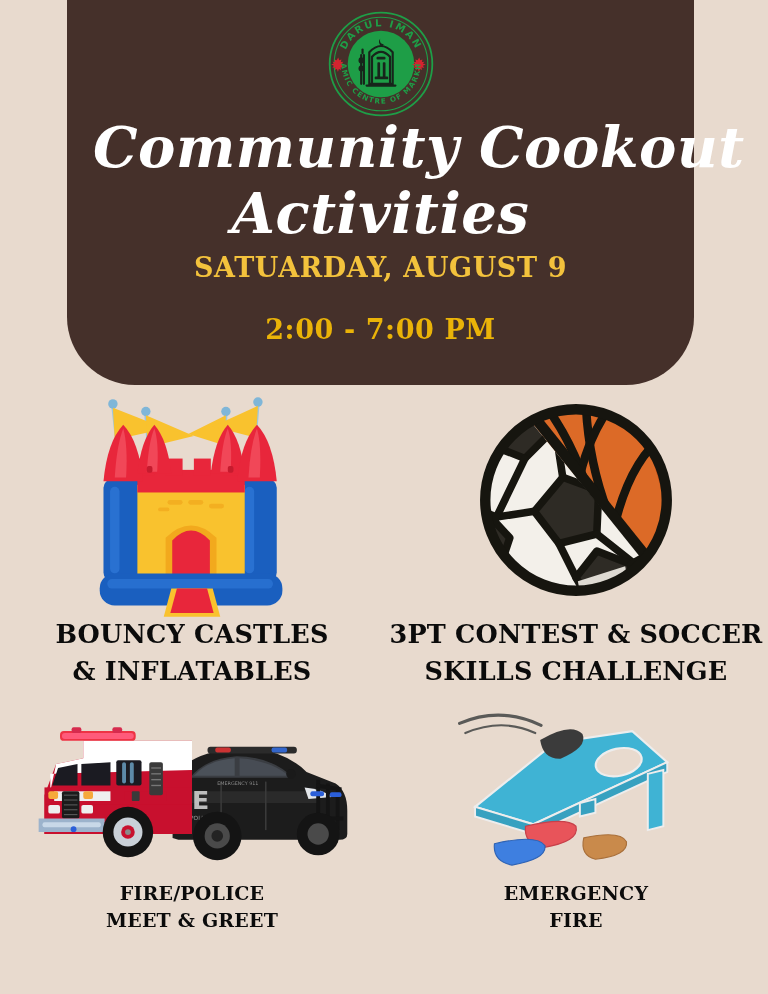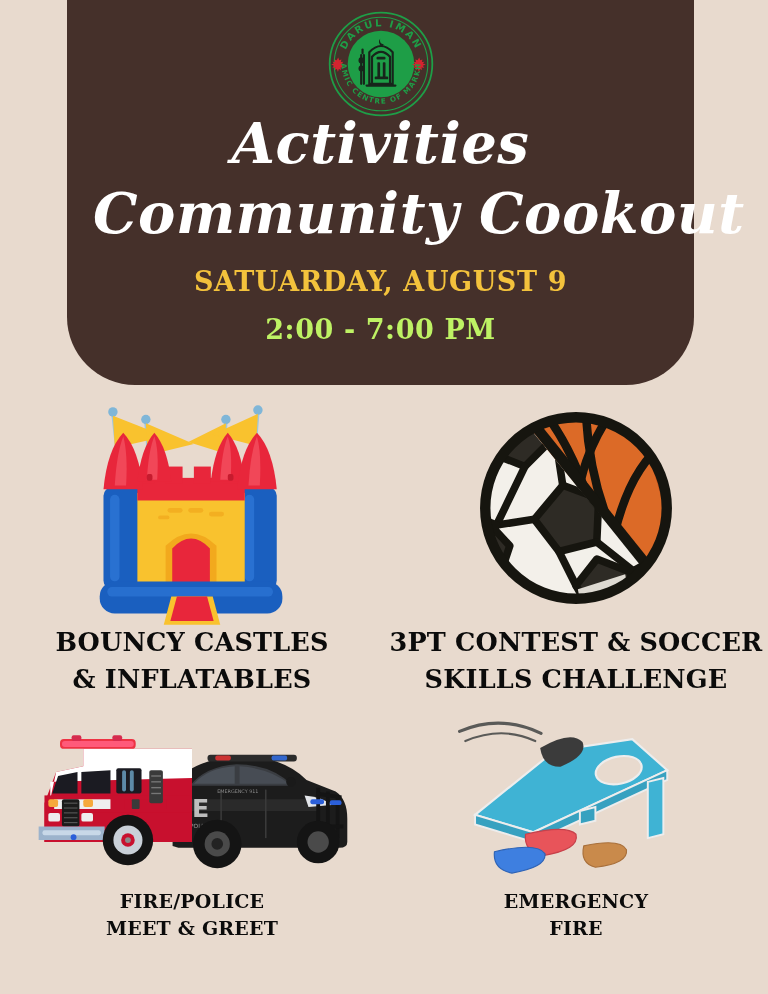--- a/index.html
+++ b/index.html
@@ -60,46 +60,46 @@
     padding: 0 26px;
     box-sizing: border-box;
   }
   .title-line { display: block; white-space: nowrap; }
   .title-line.l2 { margin-top: -4px; }
 
   .subtitle {
     position: absolute;
     left: 0;
     right: 0;
-    top: 288px;
+    top: 274px;
     color: #F3C23C;
     font-family: "DejaVu Serif", serif;
     font-weight: bold;
     font-size: 27px;
     letter-spacing: 0.6px;
     line-height: 1.0;
   }
   .subtitle-time {
     position: absolute;
     left: 0;
     right: 0;
     top: 336px;
-    color: #bef264;
+    color: #eab308;
     font-family: "DejaVu Serif", serif;
     font-weight: bold;
     font-size: 27px;
     letter-spacing: 0.6px;
     line-height: 1.0;
   }
 
   
   .grid {
     position: absolute;
     left: 0;
-    top: 392px;
+    top: 384px;
     width: 768px;
     height: 598px;
     display: grid;
     grid-template-columns: 1fr 1fr;
     grid-template-rows: 1fr 1fr;
   }
   .cell {
     position: relative;
     display: flex;
     flex-direction: column;
@@ -171,22 +171,22 @@
         <text font-family="DejaVu Sans, sans-serif" font-size="11" font-weight="bold" fill="#1E9E47" letter-spacing="2.2">
           <textPath href="#arcTop" startOffset="50%" text-anchor="middle">DARUL IMAN</textPath>
         </text>
         <text font-family="DejaVu Sans, sans-serif" font-size="8" font-weight="bold" fill="#1E9E47" letter-spacing="1.4">
           <textPath href="#arcBot" startOffset="50%" text-anchor="middle">ISLAMIC CENTRE OF MARKHAM</textPath>
         </text>
       </svg>
     </div>
 
     <div class="title-script">
+      <span class="title-line l1">Community Cookout</span>
       <span class="title-line l2">Activities</span>
-      <span class="title-line l1">Community Cookout</span>
     </div>
 
     <div class="subtitle">SATUARDAY, AUGUST 9</div>
     <div class="subtitle-time">2:00 - 7:00 PM</div>
   </div>
 
   <div class="grid">
 
     <div class="cell row1">
       <div class="art">

